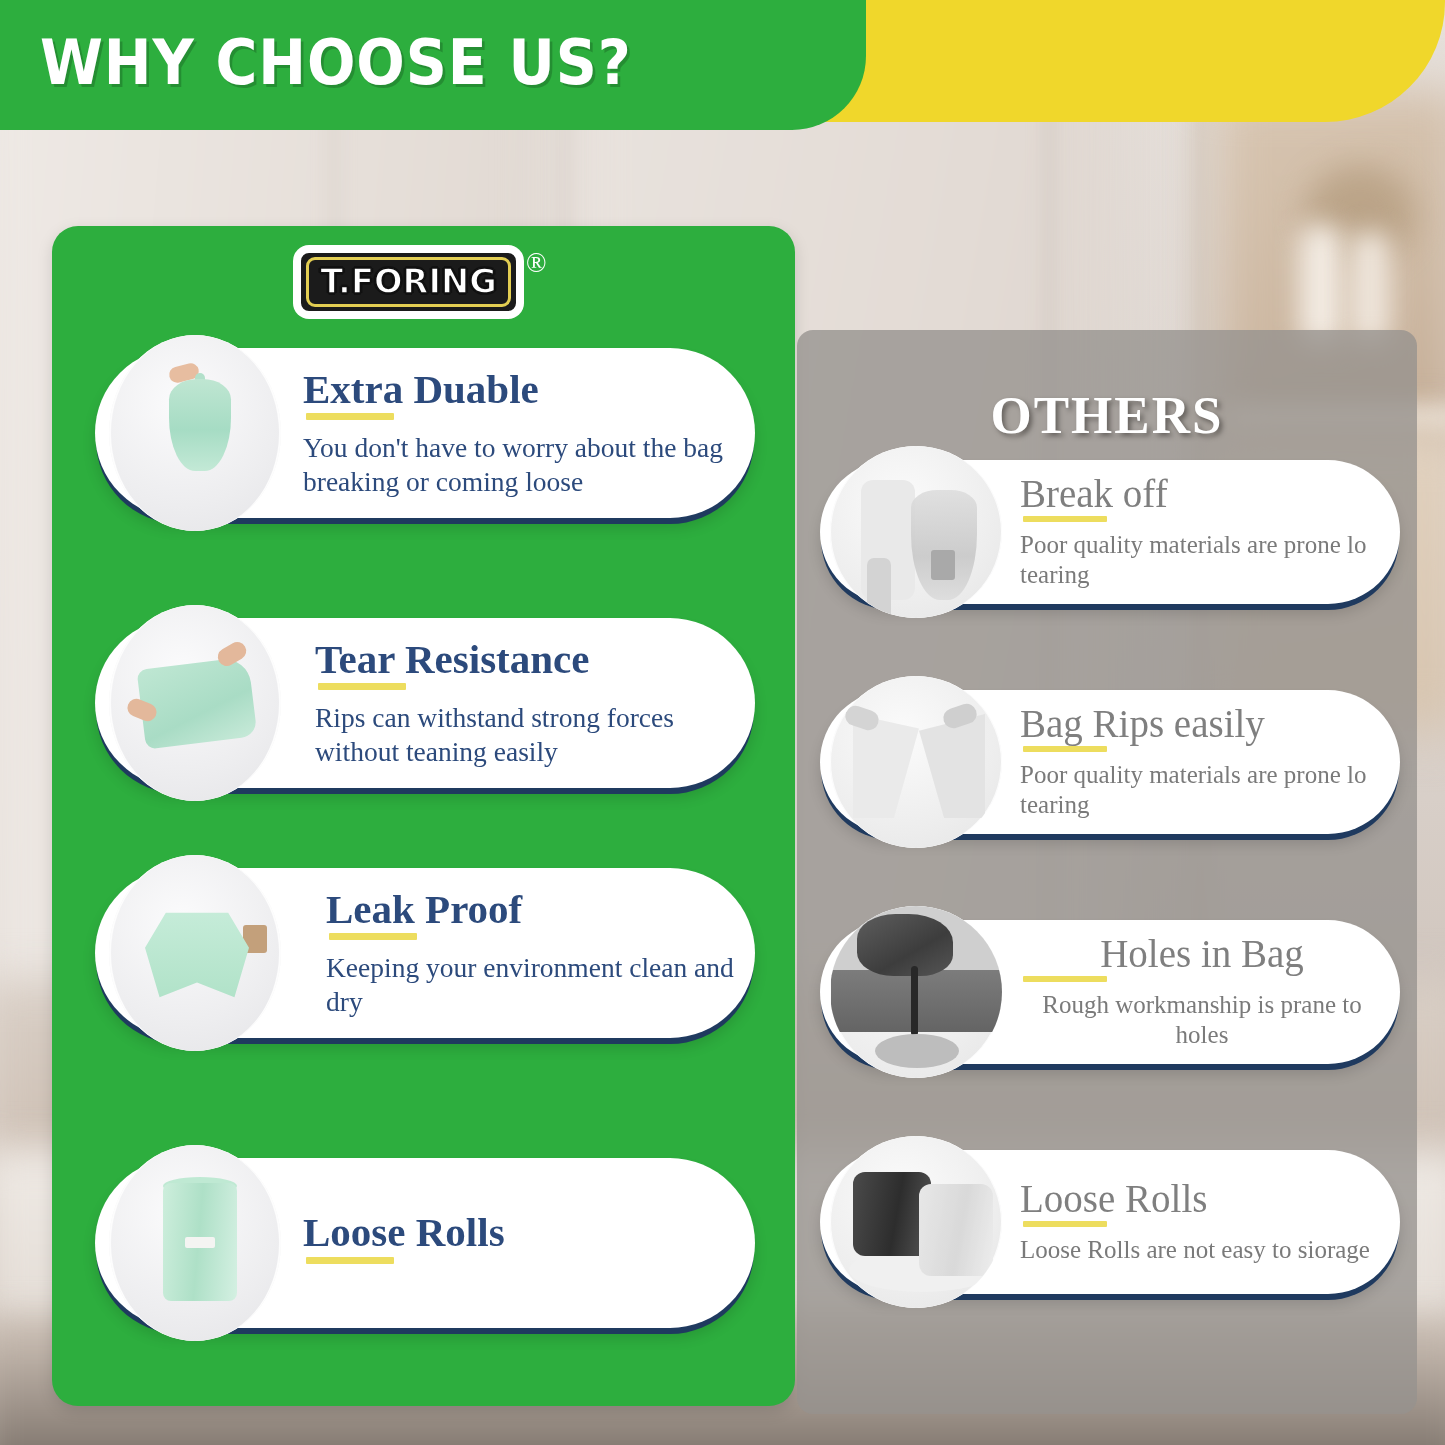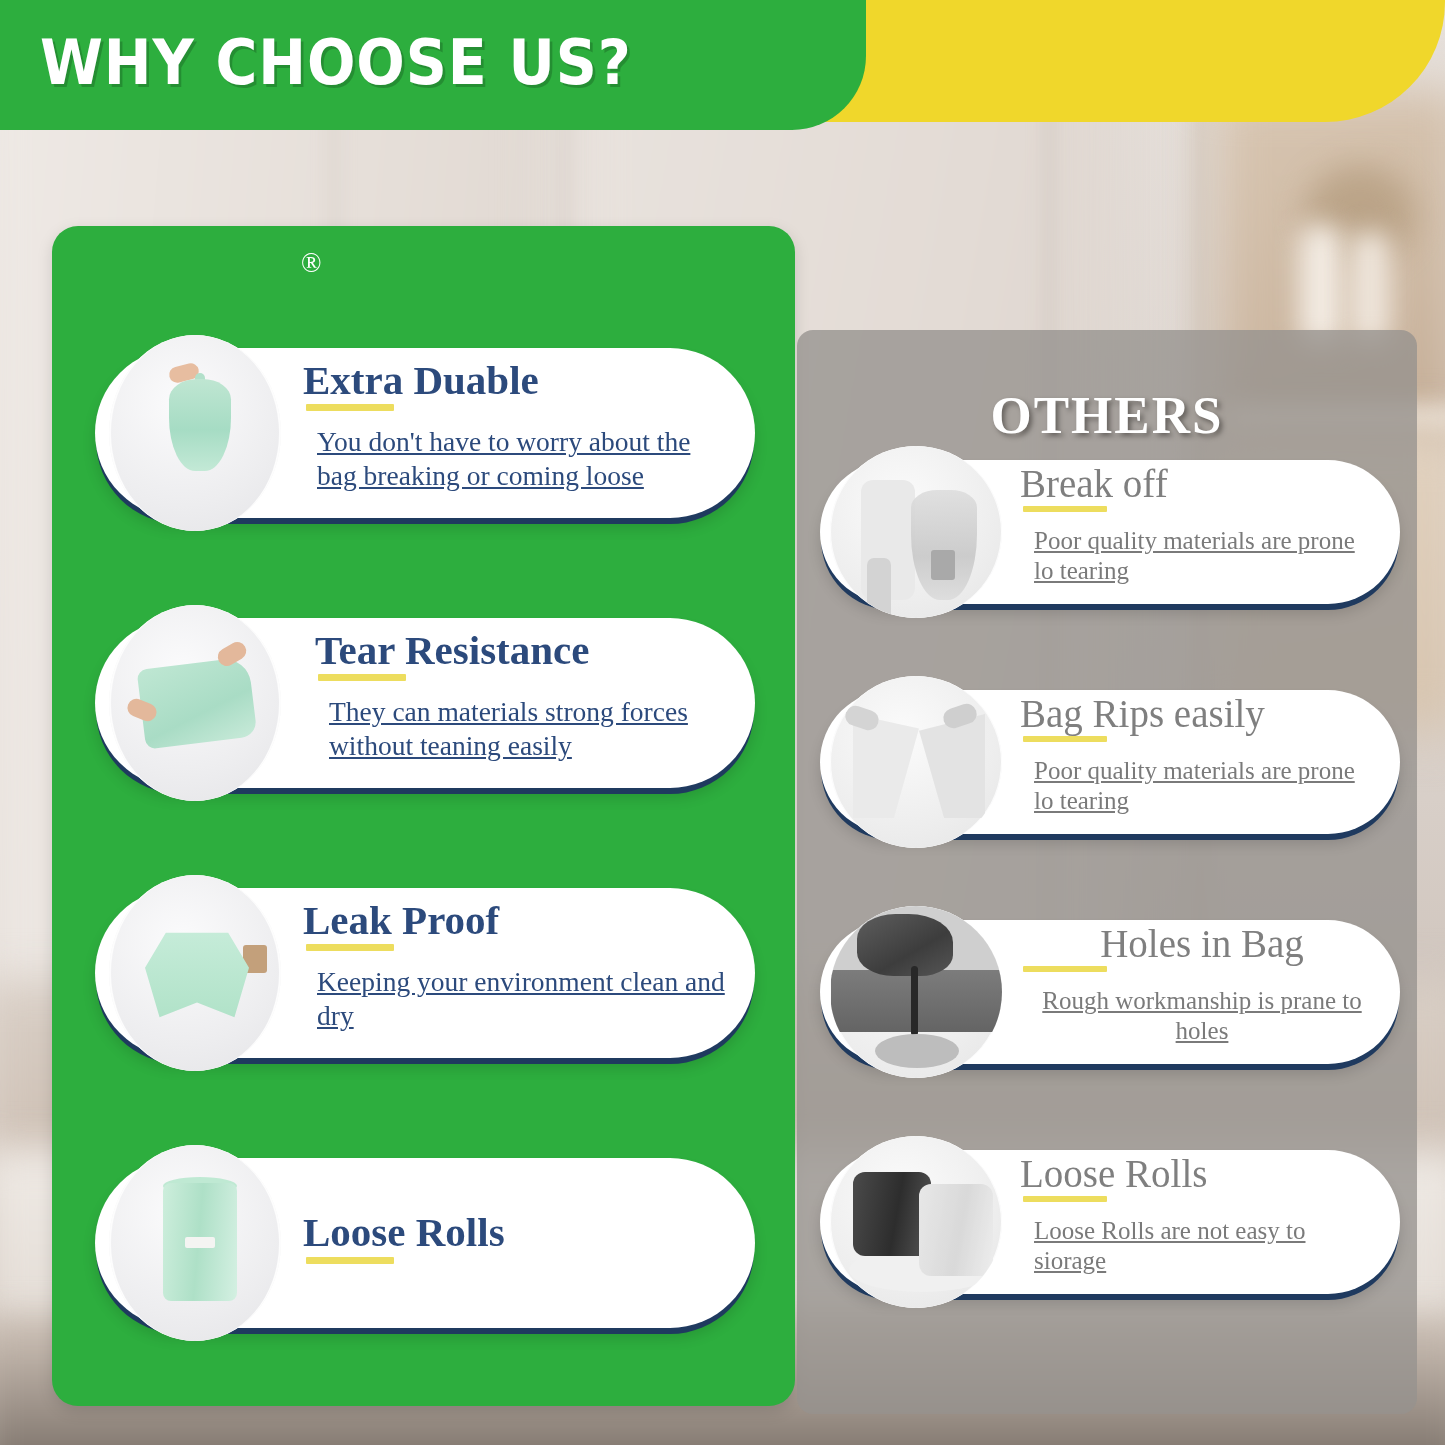--- a/index.html
+++ b/index.html
@@ -153,21 +153,21 @@
   .card{
     position:absolute;z-index:6;
     background:#ffffff;
     border-radius:999px;
     box-shadow:0 7px 0 -1px #1F3A5F, 0 10px 14px rgba(0,0,0,.14);
     display:flex;align-items:center;
   }
   .card-l{left:95px;width:660px;height:170px;}
   .card-l1{top:348px;}
   .card-l2{top:618px;gap:12px;}
-  .card-l3{top:888px;}
+  .card-l3{top:868px;gap:23px;}
   .card-l4{top:1158px;}
 
   .thumb{
     flex:0 0 auto;
     width:172px;height:196px;
     border-radius:50%;
     margin-left:14px;
     background:#f2f2f3;
     box-shadow:0 0 22px 10px #ffffff inset;
     position:relative;overflow:hidden;
@@ -188,22 +188,21 @@
     white-space:nowrap;
   }
   .uline{
     width:88px;height:7px;background:#EDDD5E;border-radius:1px;margin:1px 0 11px 3px;
   }
   .card-desc{
     font-family:"Liberation Serif", serif;
     font-size:27.5px;
     color:#2C4A7C;
     line-height:1.23;
-    margin:14px;
-    text-decoration:underline;
+    margin:0;
   }
 
   
   .others{
     position:absolute;left:797px;top:385px;width:620px;text-align:center;z-index:7;
     font-family:"Liberation Serif", serif;
     font-weight:700;
     font-size:53px;
     letter-spacing:2px;
     color:#ffffff;
@@ -323,20 +322,25 @@
 </div>
 
 <div class="yellow-banner"></div>
 <div class="green-banner"></div>
 <div class="headline">WHY CHOOSE US?</div>
 
 <div class="panel-green"></div>
 <div class="panel-gray"></div>
 
 <div class="logo-wrap">
+  <div class="logo-plate">
+    <div class="logo-inner">
+      <div class="logo-text">T.FORING</div>
+    </div>
+  </div>
   <div class="logo-reg">®</div>
 </div>
 
 <div class="card card-l card-l1">
   <div class="thumb">
     <div class="thumb-oval">
       <div class="ph bag-hand"></div>
       <div class="ph bag-neck"></div>
       <div class="ph bag-body"></div>
     </div>
@@ -352,21 +356,21 @@
   <div class="thumb">
     <div class="thumb-oval">
       <div class="ph sheet"></div>
       <div class="ph sh-hand1"></div>
       <div class="ph sh-hand2"></div>
     </div>
   </div>
   <div class="card-body">
     <p class="card-title">Tear Resistance</p>
     <div class="uline"></div>
-    <p class="card-desc">They can materials strong forces without teaning easily</p>
+    <p class="card-desc">Rips can withstand strong forces without teaning easily</p>
   </div>
 </div>
 
 <div class="card card-l card-l3">
   <div class="thumb">
     <div class="thumb-oval">
       <div class="ph umb-stick"></div>
       <div class="ph umb"></div>
     </div>
   </div>

